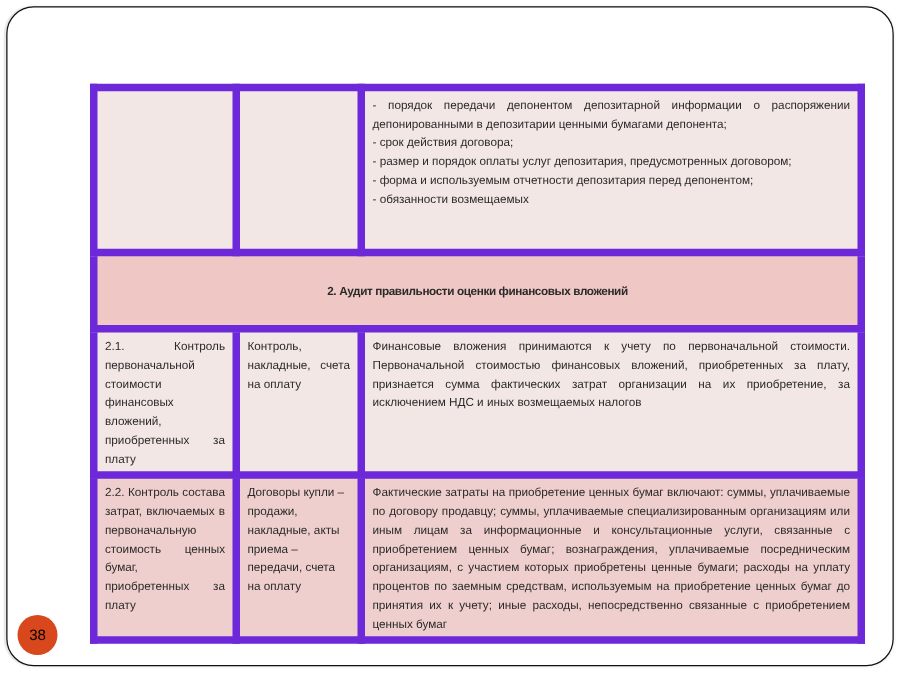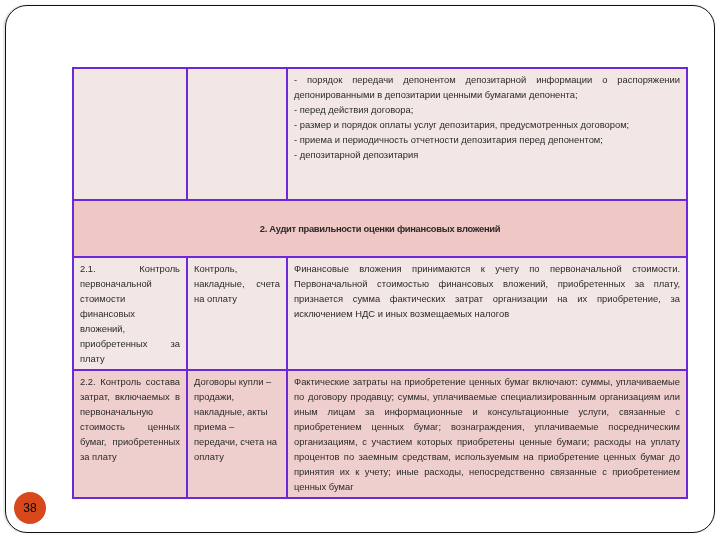--- a/index.html
+++ b/index.html
@@ -21,21 +21,21 @@
       left: 72px; top: 67px;
       width: 614px;
       border-collapse: collapse;
       table-layout: fixed;
       font-family: "Liberation Sans", sans-serif;
       font-size: 9.4px;
       line-height: 15px;
       color: #2a2a2a;
     }
     .doc-table td {
-      border: 2px solid #6d28d9;
+      border: 6px solid #6d28d9;
       vertical-align: top;
       padding: 3px 6px;
     }
     .row-light td { background: #f3e7e5; }
     .row-pink td { background: #efcfcd; }
     .row-header td {
       background: #efc7c4;
       text-align: center;
       font-weight: bold;
       font-size: 9.4px;
@@ -77,24 +77,24 @@
     <col class="col-a">
     <col class="col-b">
     <col class="col-c">
   </colgroup>
   <tbody>
     <tr class="row-light row-top">
       <td></td>
       <td></td>
       <td class="just">
         <span class="list-line">- порядок передачи депонентом депозитарной информации о распоряжении депонированными в депозитарии ценными бумагами депонента;</span>
-        <span class="list-line">- перед действия договора;</span>
+        <span class="list-line">- срок действия договора;</span>
         <span class="list-line">- размер и порядок оплаты услуг депозитария, предусмотренных договором;</span>
-        <span class="list-line">- приема и периодичность отчетности депозитария перед депонентом;</span>
-        <span class="list-line">- депозитарной депозитария</span>
+        <span class="list-line">- форма и используемым отчетности депозитария перед депонентом;</span>
+        <span class="list-line">- обязанности возмещаемых</span>
       </td>
     </tr>
     <tr class="row-header">
       <td colspan="3">2. Аудит правильности оценки финансовых вложений</td>
     </tr>
     <tr class="row-light row-21">
       <td class="just">2.1. Контроль первоначальной стоимости финансовых вложений, приобретенных за плату</td>
       <td class="just">Контроль, накладные, счета на оплату</td>
       <td class="just">Финансовые вложения принимаются к учету по первоначальной стоимости. Первоначальной стоимостью финансовых вложений, приобретенных за плату, признается сумма фактических затрат организации на их приобретение, за исключением НДС и иных возмещаемых налогов</td>
     </tr>

